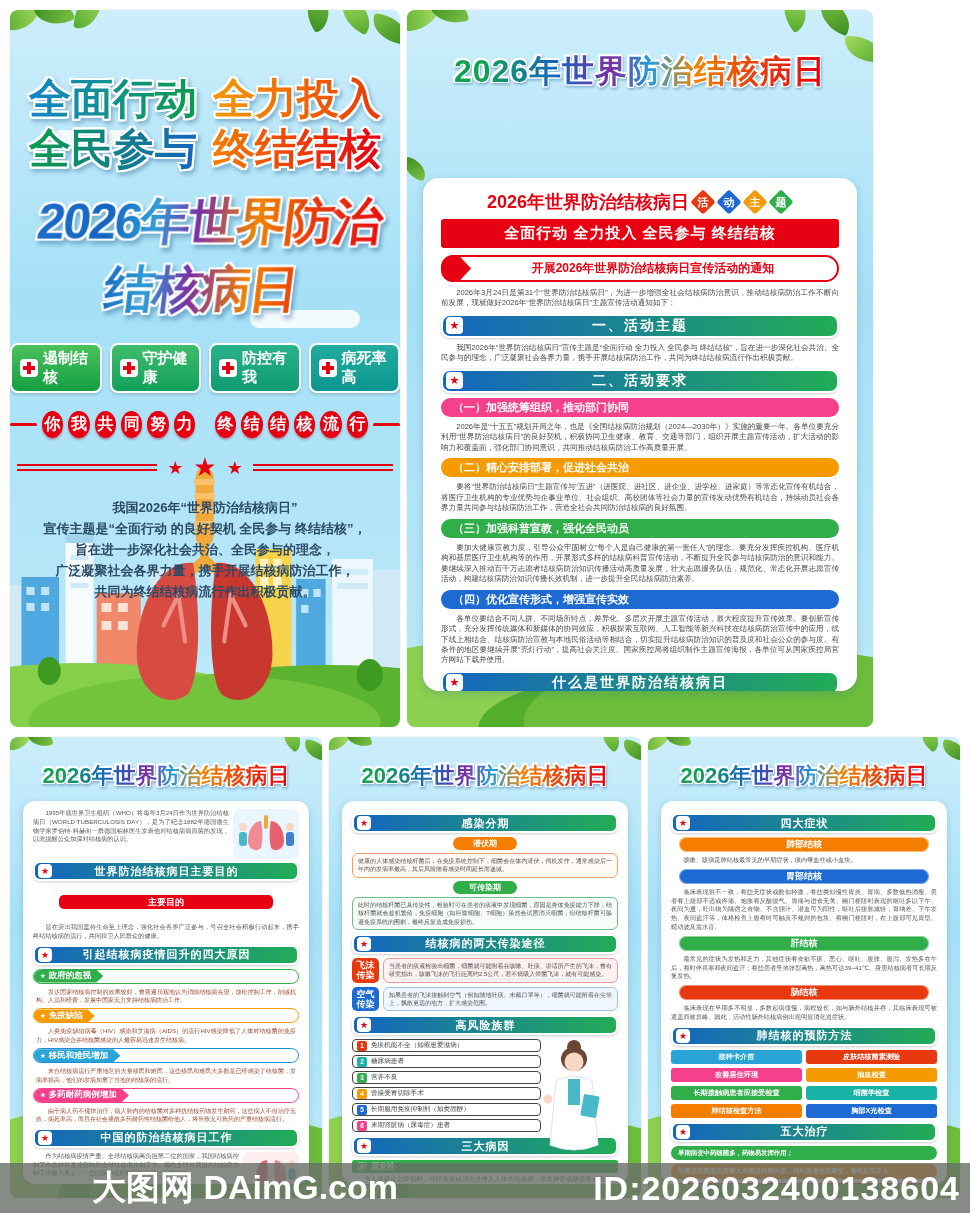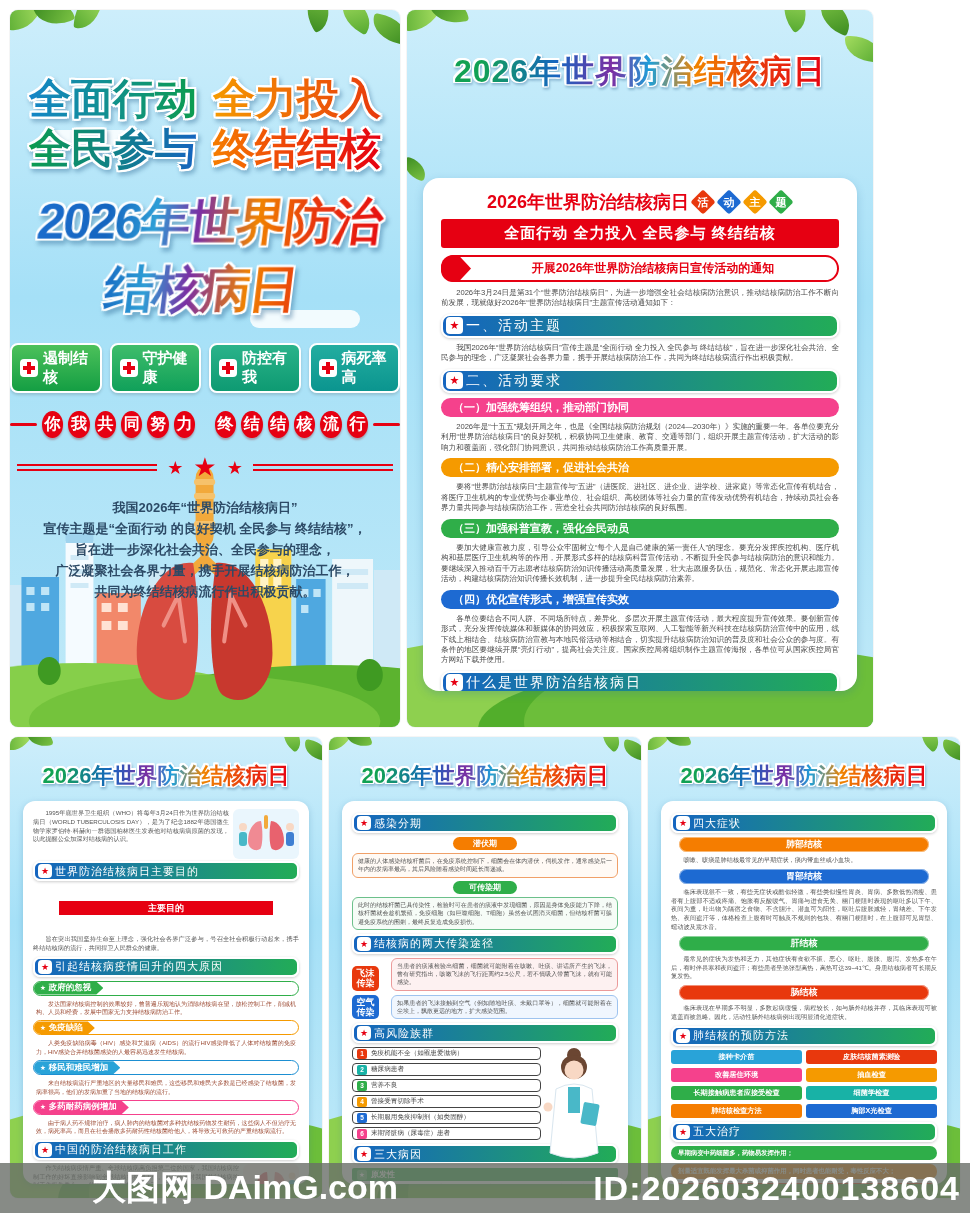--- a/index.html
+++ b/index.html
@@ -61,43 +61,43 @@
 .ct-row{display:flex;align-items:center;justify-content:center;gap:2px;margin-bottom:5px}
 .ct{color:#e60012;font-weight:bold;font-size:18px}
 .dia{width:18px;height:18px;transform:rotate(45deg);border-radius:3px;display:inline-flex;align-items:center;justify-content:center;margin:0 3px;flex:none}
 .dia>span{transform:rotate(-45deg);color:#fff;font-size:11px;font-weight:bold}
 .theme{background:#e60012;color:#fff;font-weight:bold;font-size:15px;text-align:center;padding:5px 0;border-radius:3px;letter-spacing:1px}
 .notice{position:relative;border:2px solid #e60012;border-radius:14px;margin:7px 0 6px;padding:3px 8px 3px 34px;color:#e60012;font-weight:bold;font-size:12px;text-align:center}
 .narr{position:absolute;left:-2px;top:-2px;bottom:-2px;width:30px;background:#e60012;border-radius:12px 0 0 12px;clip-path:polygon(0 0,58% 0,100% 50%,58% 100%,0 100%)}
 .b9{font-size:7.6px;color:#4a4a4a;line-height:1.38;text-align:justify;text-indent:2em;margin:4px 0}
 .bar{display:flex;align-items:center;height:24px;border-radius:9px;background:linear-gradient(90deg,#1565c0,#22ac57);border:2px solid #fff;box-shadow:0 1px 3px rgba(0,0,0,.2);margin:5px 0}
 .sb{width:17px;height:17px;background:#fff;border-radius:4px;color:#e60012;font-size:11px;display:flex;align-items:center;justify-content:center;margin:0 3px;flex:none}
-.bt{flex:1;text-align:left;color:#fff;font-weight:normal;font-size:14px;margin-right:23px;letter-spacing:2px}
+.bt{flex:1;text-align:center;color:#fff;font-weight:bold;font-size:14px;margin-right:23px;letter-spacing:2px}
 .sub{height:19px;line-height:19px;border-radius:12px;color:#fff;font-weight:bold;font-size:11px;padding:0 12px;margin:5px 0}
 .bg-pink{background:#f5418c}.bg-orange{background:#f59a00}.bg-green{background:#2fae49}
 .bg-blue{background:#1d6ad2}.bg-red{background:#e8380d}
 .bg-amber{background:#f57d00}.bg-teal{background:#18b2a6}.bg-sky{background:#29a3d8}
 .citybg{position:absolute;bottom:60px;width:30px;background:#bfe0f2;z-index:0}
 
 .cardS{position:absolute;left:13px;right:13px;top:64px;bottom:14px;background:#fff;border-radius:12px;padding:8px 10px;z-index:2;overflow:hidden;box-shadow:0 2px 6px rgba(40,110,160,.25)}
 .sm .bar{height:20px;margin:4px 0;border-radius:7px}
 .sm .bt{font-size:11px;letter-spacing:1px;margin-right:19px}
 .sm .sb{width:14px;height:14px;font-size:9px}
 .t6{font-size:6.2px;color:#555;line-height:1.42;text-align:justify;text-indent:2em}
 .ill3{float:right;width:66px;height:50px;margin:0 0 2px 4px}
-.redsub{background:#e60012;color:#fff;text-align:center;font-size:9px;font-weight:bold;border-radius:0;height:14px;line-height:14px;margin:20px 26px}
+.redsub{background:#e60012;color:#fff;text-align:center;font-size:9px;font-weight:bold;border-radius:5px;height:14px;line-height:14px;margin:14px 26px}
 .rpill{display:flex;align-items:center;border:1px solid;border-radius:10px;height:15px;margin:4px 0;overflow:hidden}
 .rlab{display:flex;align-items:center;gap:3px;color:#fff;font-weight:bold;font-size:8.5px;height:100%;padding:0 12px 0 6px;clip-path:polygon(0 0,calc(100% - 7px) 0,100% 50%,calc(100% - 7px) 100%,0 100%)}
 .rlab .st{font-size:6.5px}
 .rbody{font-size:6px;color:#9c4a33;line-height:1.4;text-align:justify;margin:1px 3px 3px;text-indent:2em}
 .bd-green{border-color:#2fae49}.bd-orange{border-color:#f59a00}.bd-blue{border-color:#1d8fd2}.bd-pink{border-color:#f5418c}.bd-red{border-color:#e8380d}.bd-teal{border-color:#18b2a6}
 .tab{width:64px;margin:3px auto;color:#fff;text-align:center;font-size:8px;font-weight:bold;border-radius:8px;height:13px;line-height:13px}
 .box4{border:1px solid;border-radius:6px;padding:3px 5px;font-size:6px;line-height:1.4;color:#555;text-align:justify}
 .box4.o{border-color:#f0a068;background:#fffaf5}.box4.g{border-color:#6cc08b;background:#f6fcf7}
-.route{display:flex;gap:12px;margin:4px 0;align-items:flex-end}
+.route{display:flex;gap:4px;margin:4px 0;align-items:center}
 .rl{width:27px;border-radius:5px;color:#fff;font-weight:bold;font-size:9px;display:flex;align-items:center;justify-content:center;text-align:center;line-height:1.15;padding:2px;flex:none}
 .rb{flex:1;border:1px solid;border-radius:6px;padding:3px 5px;font-size:6px;color:#555;line-height:1.38;text-align:justify}
 .rb.r{border-color:#eb9a9a;background:#fdf1f1}.rb.b{border-color:#9ec3ef;background:#f0f6fe}
 .grow{display:flex;align-items:center;gap:4px;border:1px solid;border-radius:4px;height:13px;padding:0 4px;margin:3px 0;font-size:6.6px;color:#444;width:71%}
 .gn{width:10px;height:10px;border-radius:2px;color:#fff;font-size:6.5px;display:flex;align-items:center;justify-content:center;font-weight:bold;flex:none}
 .doc{position:absolute;right:8px;width:72px;height:128px;z-index:3}
 .cbar{display:flex;align-items:center;gap:4px;height:13px;border-radius:2px;color:#fff;font-weight:bold;font-size:8px;padding:0 5px;margin:4px 0 2px}
 .cbar .st2{width:10px;height:10px;background:rgba(255,255,255,.28);border-radius:2px;display:flex;align-items:center;justify-content:center;font-size:6.5px}
 .ribbon{height:15px;line-height:15px;border-radius:8px;color:#fff;text-align:center;font-size:9px;font-weight:bold;margin:4px 8px;box-shadow:inset 0 0 0 1px rgba(255,255,255,.45)}
 .pgrid{display:grid;grid-template-columns:1fr 1fr;gap:4px;margin:4px 0}

